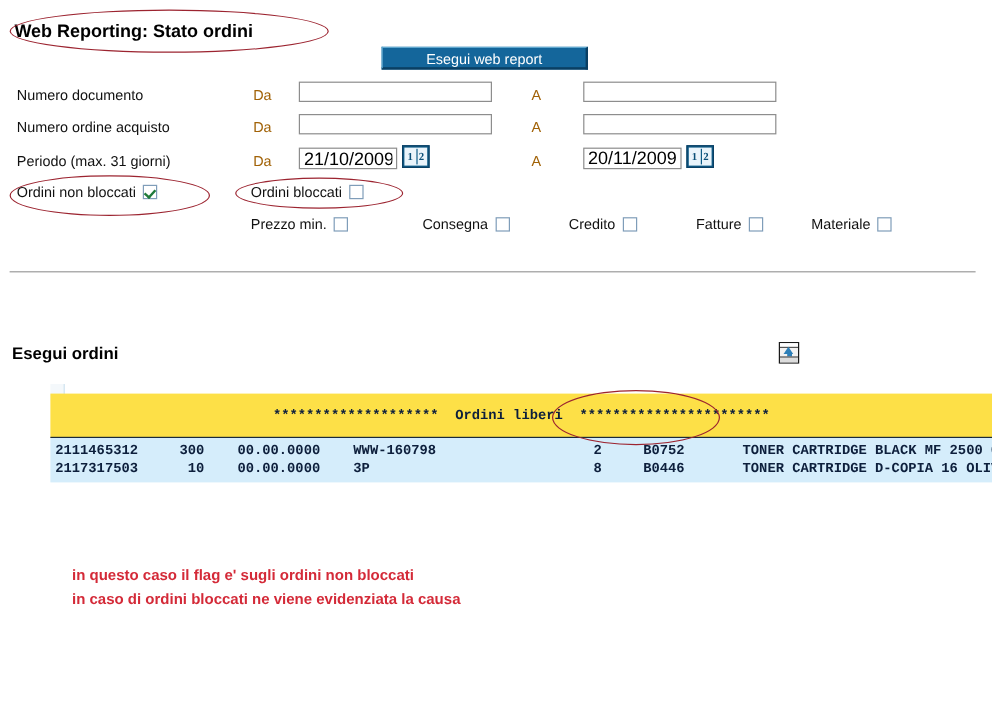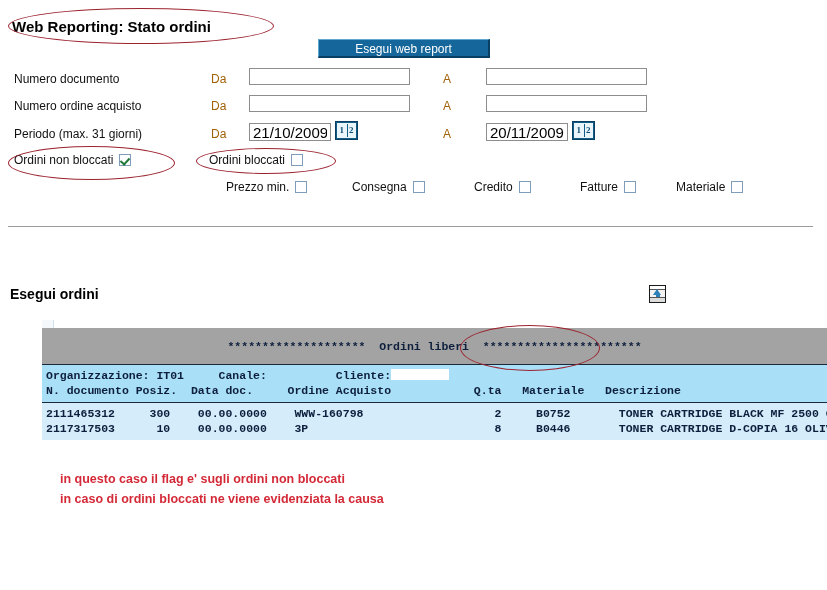--- a/index.html
+++ b/index.html
@@ -210,21 +210,21 @@
   .rep-tab {
     position: absolute;
     left: 0; top: 0;
     width: 11px; height: 14px;
     background: #f4f8fb;
     border-right: 1px solid #cfe3ef;
   }
   .rep-band {
     position: relative;
     margin-top: 8px;
-    background: #a3a3a3;
+    background: #fde047;
     height: 36px;
     border-bottom: 1px solid #1a2a3a;
   }
   .rep-band .stars {
     position: absolute;
     left: 0; right: 0; top: 12px;
     text-align: center;
     white-space: nowrap;
     letter-spacing: 0px;
   }
@@ -308,21 +308,21 @@
   <div class="cbwrap" style="left:14px; top:153px;">
     <span class="cblabel">Ordini non bloccati</span>
     <span class="cbox checked"></span>
   </div>
 
   <div class="cbwrap" style="left:209px; top:153px;">
     <span class="cblabel">Ordini bloccati</span>
     <span class="cbox"></span>
   </div>
 
-  <div class="cbwrap" style="left:226px; top:180px;text-align:right;">
+  <div class="cbwrap" style="left:209px; top:180px;text-align:right;">
     <span class="cblabel">Prezzo min.</span>
     <span class="cbox"></span>
   </div>
 
   <div class="cbwrap" style="left:352px; top:180px;">
     <span class="cblabel">Consegna</span>
     <span class="cbox"></span>
   </div>
 
   <div class="cbwrap" style="left:474px; top:180px;">
@@ -353,24 +353,20 @@
   <span class="bar-bot"></span>
 </div>
 
 <div class="report">
   <div class="rep-tab"></div>
 
   <div class="rep-band">
     <div class="stars"><span>********************</span><span>&nbsp;&nbsp;</span><span>Ordini liberi</span><span>&nbsp;&nbsp;</span><span>***********************</span></div>
   </div>
 
-  <div class="rep-head">
-    <div class="line"><span>Organizzazione: IT01     Canale:          Cliente:</span><span class="redact"></span></div>
-    <div class="line">N. documento Posiz.  Data doc.     Ordine Acquisto            Q.ta   Materiale   Descrizione</div>
-  </div>
 
   <div class="rep-rows">
     <div class="line">2111465312     300    00.00.0000    WWW-160798                   2     B0752       TONER CARTRIDGE BLACK MF 2500 C</div>
     <div class="line">2117317503      10    00.00.0000    3P                           8     B0446       TONER CARTRIDGE D-COPIA 16 OLIVET</div>
   </div>
 </div>
 
 <div class="note l1">in questo caso il flag e' sugli ordini non bloccati</div>
 <div class="note l2">in caso di ordini bloccati ne viene evidenziata la causa</div>
 

